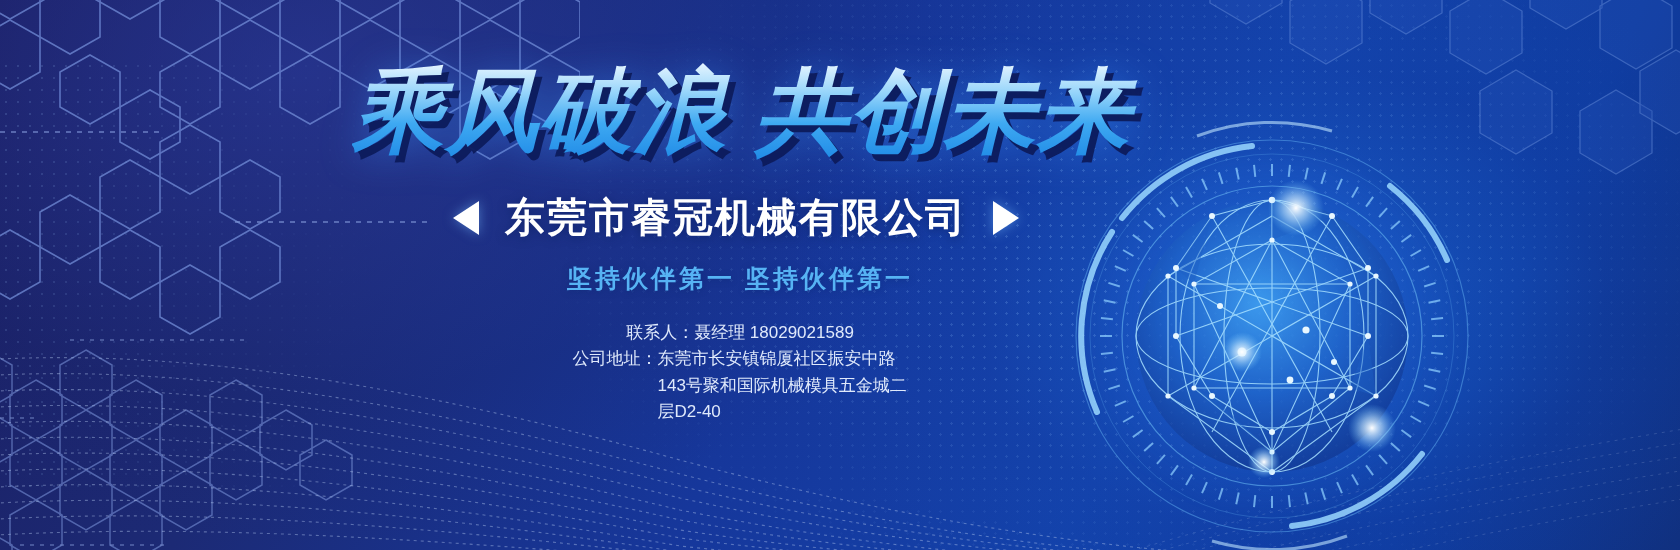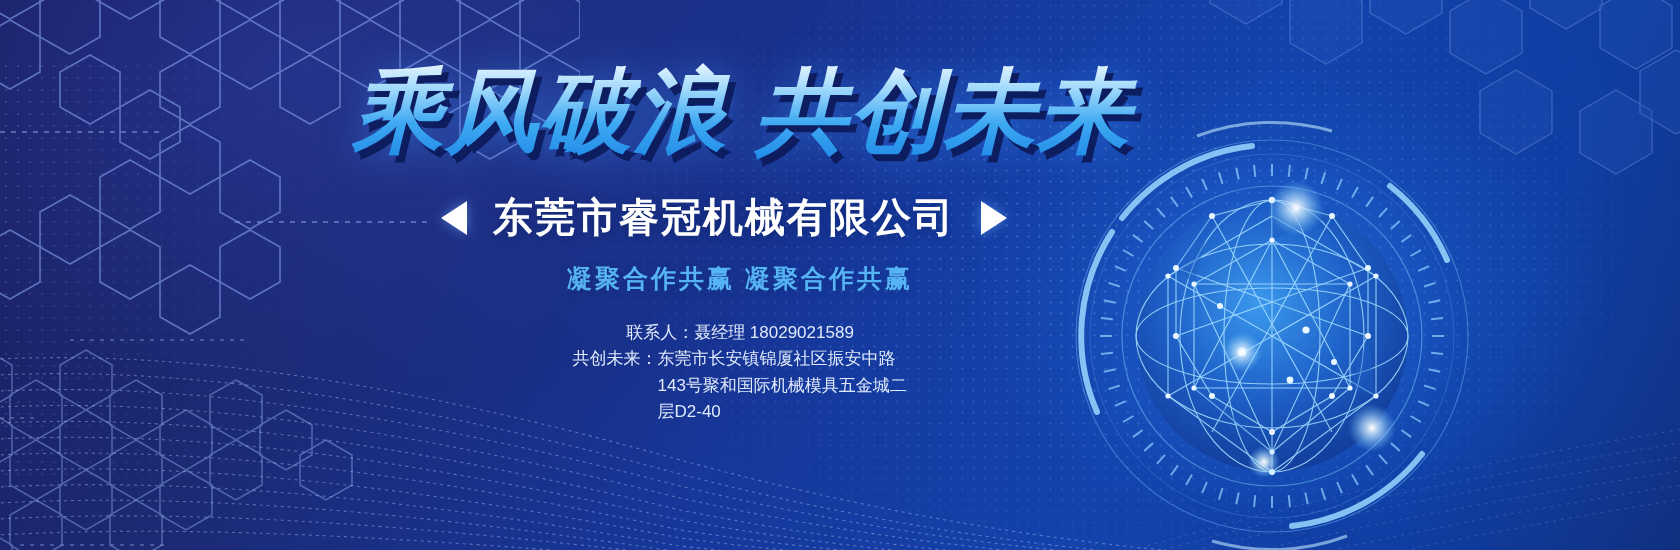--- a/index.html
+++ b/index.html
@@ -58,21 +58,21 @@
     position:absolute; left:352px; top:62px; width:830px;
     font-size:92px; line-height:1.08; font-weight:bold; font-style:italic;
     letter-spacing:2px; white-space:nowrap;
     background:linear-gradient(180deg, #e9f6ff 0%, #9ed8fb 28%, #3ea9f2 62%, #1f8ae6 100%);
     -webkit-background-clip:text; background-clip:text;
     color:transparent; -webkit-text-fill-color:transparent;
     filter:drop-shadow(6px 7px 0 rgba(13,27,92,0.95)) drop-shadow(0 0 18px rgba(60,150,255,0.35));
   }
 
   .company-row {
-    position:absolute; left:424px; top:190px; width:600px;
+    position:absolute; left:436px; top:190px; width:600px;
     display:flex; align-items:center; justify-content:center; gap:26px;
   }
   .tri {
     width:0; height:0; border-top:17px solid transparent; border-bottom:17px solid transparent;
     filter:drop-shadow(0 0 6px rgba(120,190,255,.5));
   }
   .tri-left  { border-right:26px solid #ffffff; }
   .tri-right { border-left:26px solid #ffffff; }
   .company-name {
     color:#ffffff; font-size:40px; font-weight:bold; letter-spacing:2px; white-space:nowrap;
@@ -384,24 +384,24 @@
   <div class="content">
 
     <div class="headline">乘风破浪 共创未来</div>
 
     <div class="company-row">
       <span class="tri tri-left"></span>
       <span class="company-name">东莞市睿冠机械有限公司</span>
       <span class="tri tri-right"></span>
     </div>
 
-    <div class="tagline">凝聚合作共赢 凝聚合作共赢</div>
+    <div class="tagline">坚持伙伴第一 坚持伙伴第一</div>
 
     <div class="contact">
       <div class="contact-line">联系人：聂经理 18029021589</div>
       <div class="addr-line">
-        <span class="addr-label">共创未来：</span>
+        <span class="addr-label">公司地址：</span>
         <span class="addr-text">东莞市长安镇锦厦社区振安中路143号聚和国际机械模具五金城二层D2-40</span>
       </div>
     </div>
 
   </div>
 </div>
 
 </body></html>

